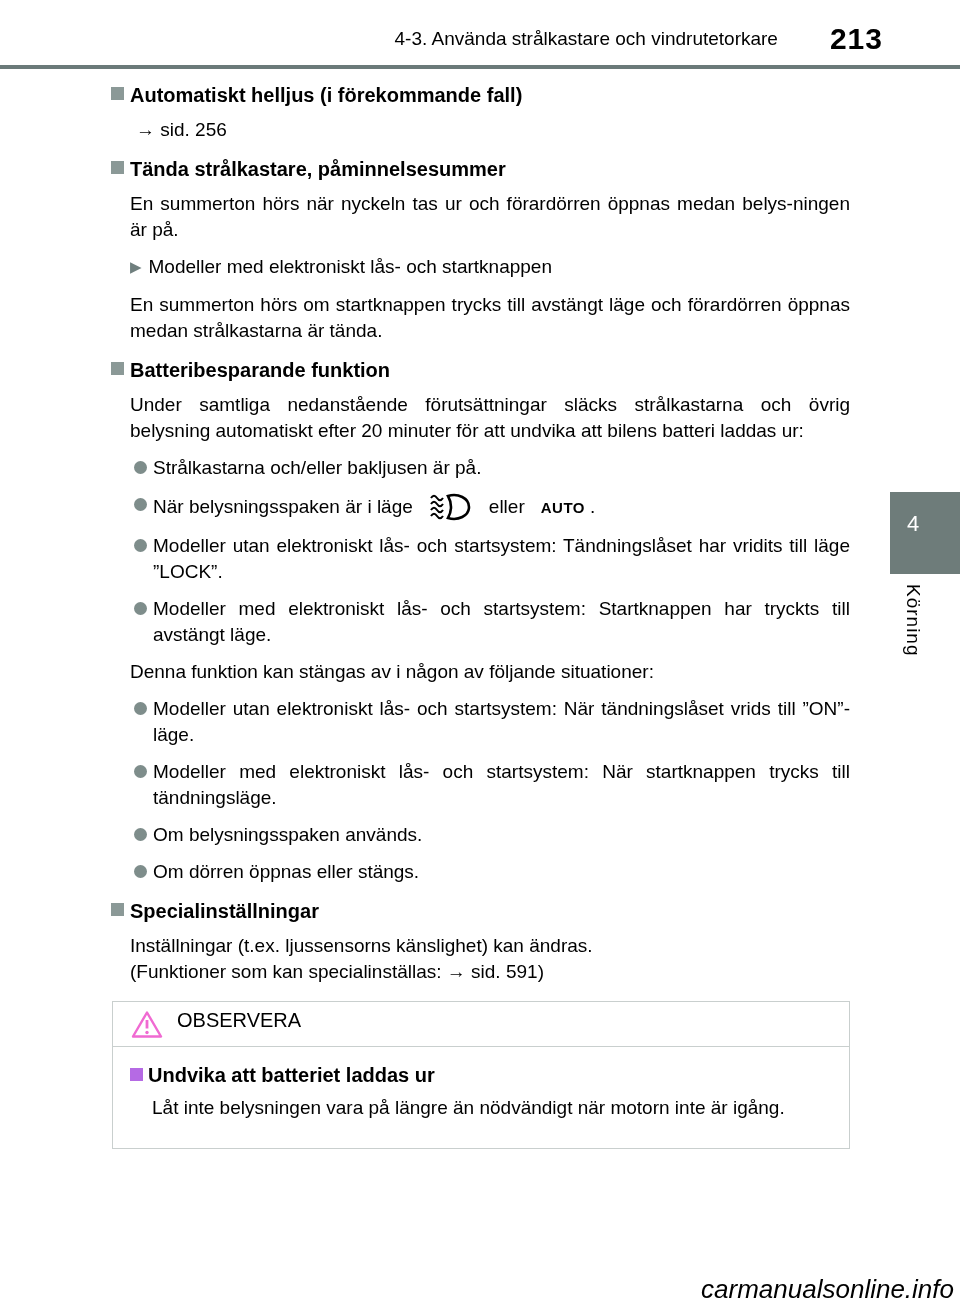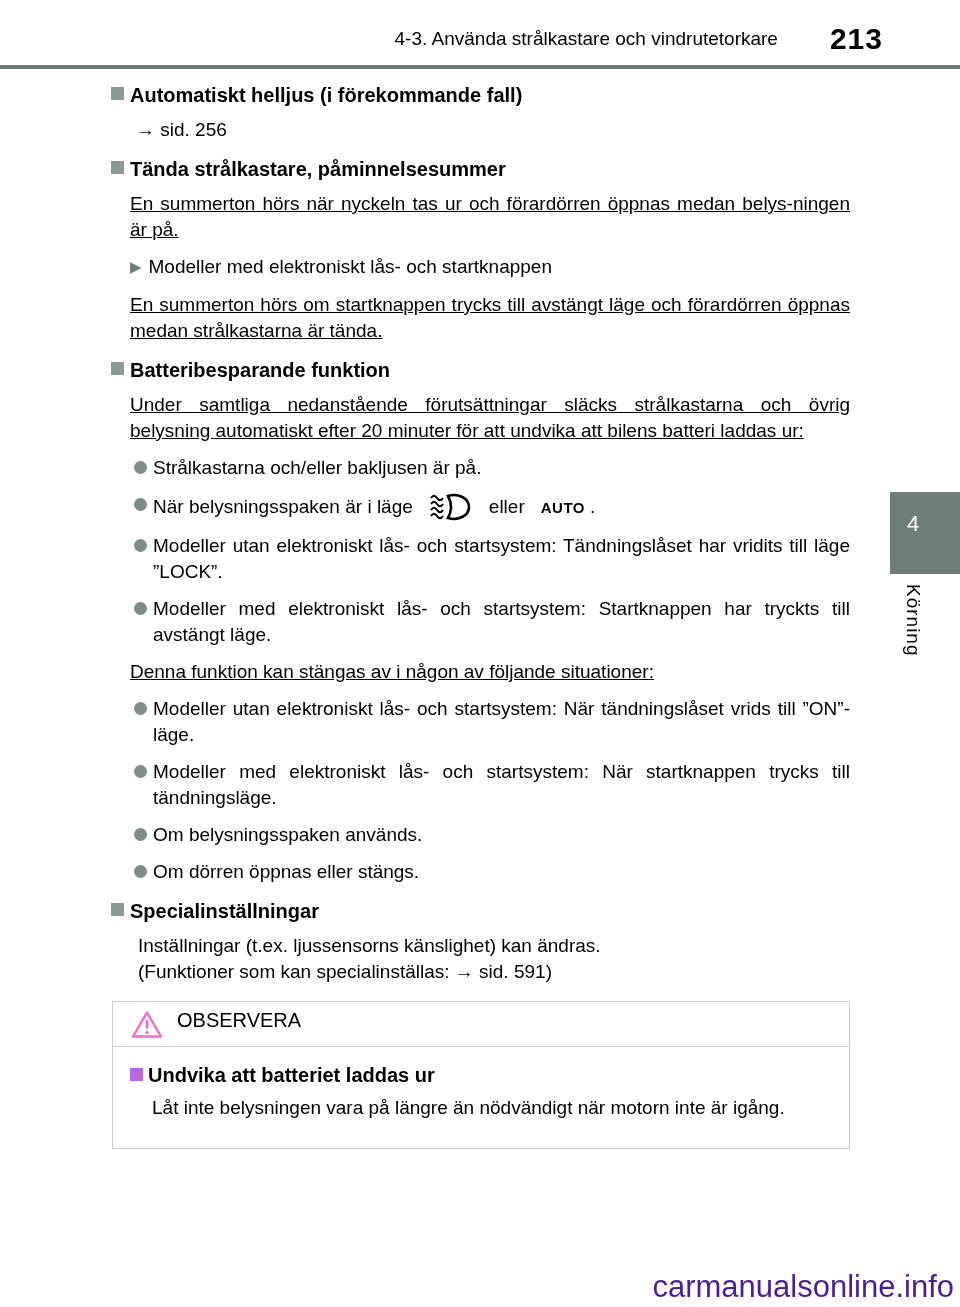--- a/index.html
+++ b/index.html
@@ -49,21 +49,21 @@
 
   .tri { margin: 11px 0; }
   .tri-marker {
     display: inline-block;
     color: #6f7f7e;
     font-size: 15px;
     margin-right: 7px;
     transform: translateY(-1px);
   }
 
-  .para { margin: 0 0; text-align: justify; text-decoration: underline; }
+  .para { margin: 0 0; text-align: justify; }
 
   .bullet { display: flex; margin: 11px 0; }
   .bullet .dot {
     flex: 0 0 13px;
     width: 13px; height: 13px;
     border-radius: 50%;
     background: #7e8d8b;
     margin: 6px 6px 0 4px;
   }
   .bullet .btext { flex: 1; text-align: justify; }
@@ -77,21 +77,21 @@
   .headlight-svg { margin: 0 14px 0 16px; }
   .auto-word {
     font-weight: bold;
     font-size: 15px;
     letter-spacing: 0.5px;
     margin-left: 16px;
     transform: translateY(1px);
   }
   .dot-suffix { margin-left: 5px; }
 
-  .two-line div { text-align: left; margin-left: 8px; }
+  .two-line div { text-align: left; }
 
   
   .notice {
     margin: 16px 110px 0 112px;
     border: 1px solid #c9cfce;
   }
   .notice-head {
     display: flex;
     align-items: flex-start;
     gap: 13px;
@@ -138,22 +138,23 @@
     font-size: 19px;
     letter-spacing: 1px;
     color: #000;
   }
 
   
   .watermark {
     position: absolute;
     right: 6px;
     bottom: 2px;
-    font-size: 31px;
-    color: #4c1d95;
+    font-size: 26px;
+    color: #000000;
+    font-style: italic;
   }
 </style>
 </head>
 <body>
 
 <div class="header-row">
   <div class="chapter-title">4-3. Använda strålkastare och vindrutetorkare</div>
   <div class="page-number">213</div>
 </div>
 <div class="header-rule"></div>

